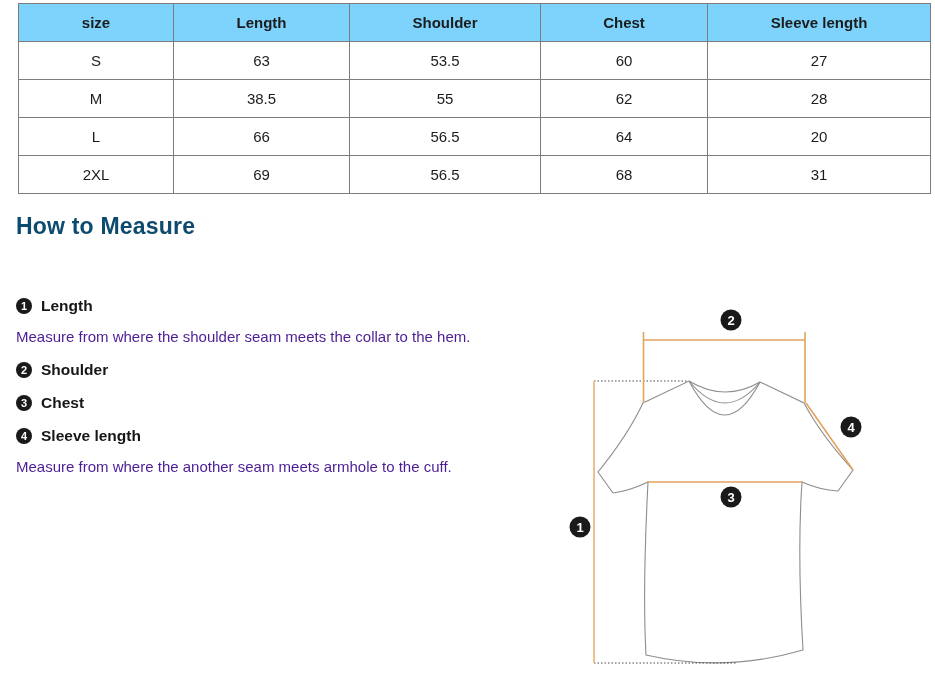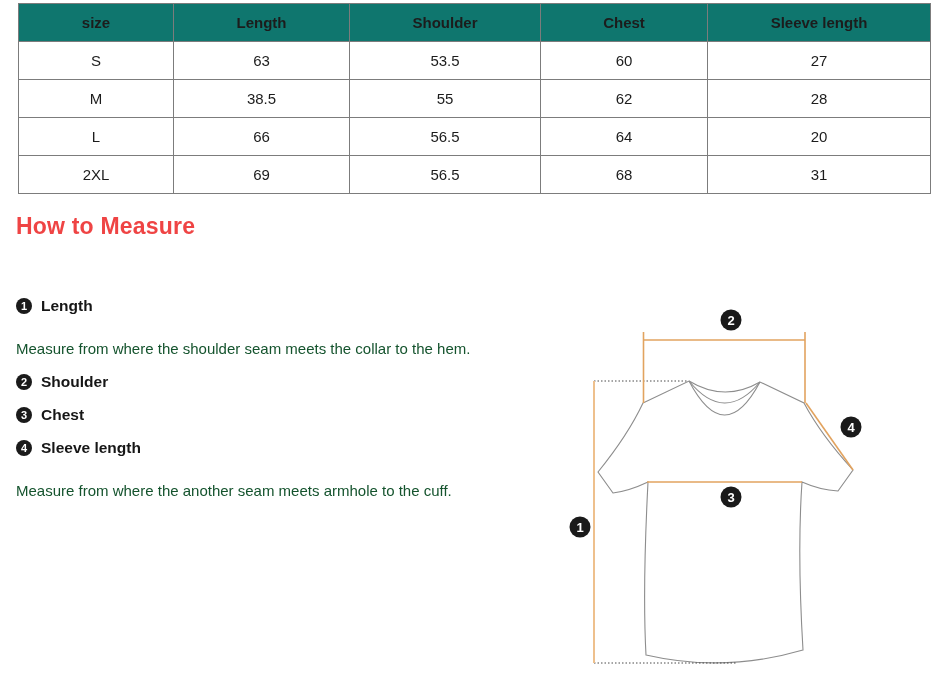--- a/index.html
+++ b/index.html
@@ -21,29 +21,29 @@
   }
   .size-table th, .size-table td {
     border: 1px solid #7c7c7c;
     height: 38px;
     text-align: center;
     vertical-align: middle;
     font-weight: 400;
     color: #1c1c1c;
   }
   .size-table th {
-    background: #0f766e;
+    background: #7dd3fc;
     font-weight: 700;
   }
   
   .section-title {
     margin: 19px 0 0 16px;
     font-size: 23px;
     font-weight: 700;
-    color: #ef4444;
+    color: #0c4a6e;
     letter-spacing: 0.2px;
   }
   
   .measure-area {
     position: absolute;
     left: 0; top: 285px;
     width: 935px; height: 402px;
   }
   .measure-list {
     position: absolute;
@@ -67,24 +67,24 @@
     background: #1a1a1a;
     color: #ffffff;
     font-size: 11px;
     font-weight: 700;
     display: inline-flex;
     align-items: center;
     justify-content: center;
     flex: 0 0 16px;
   }
   .measure-desc {
-    margin-top: 25px;
+    margin-top: 13px;
     font-size: 15px;
     font-weight: 400;
-    color: #14532d;
+    color: #4c1d95;
     line-height: 18px;
   }
   
   .diagram {
     position: absolute;
     left: 565px; top: 0;
     width: 370px; height: 402px;
   }
   .shirt-stroke { fill: #ffffff; stroke: #8d8d8d; stroke-width: 1.1; }
   .collar-line  { fill: none; stroke: #8d8d8d; stroke-width: 1.1; }

